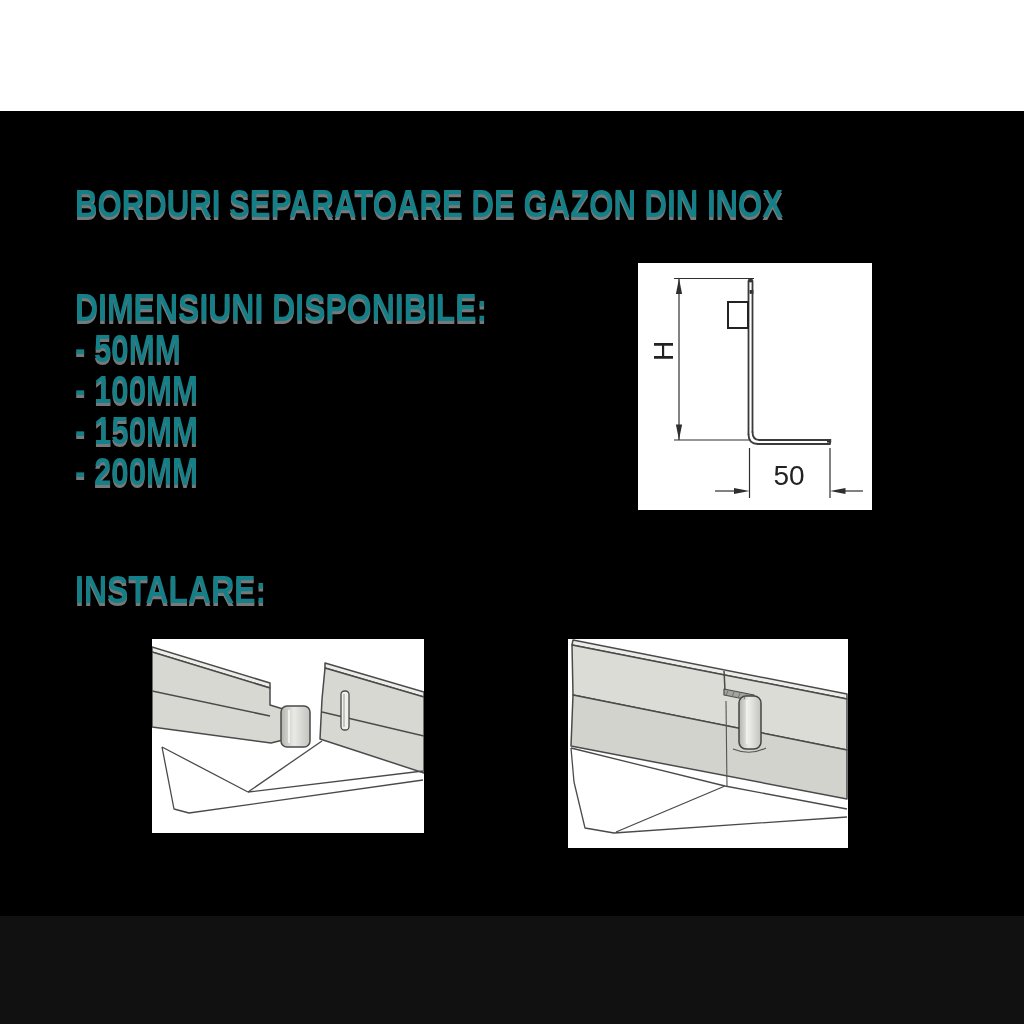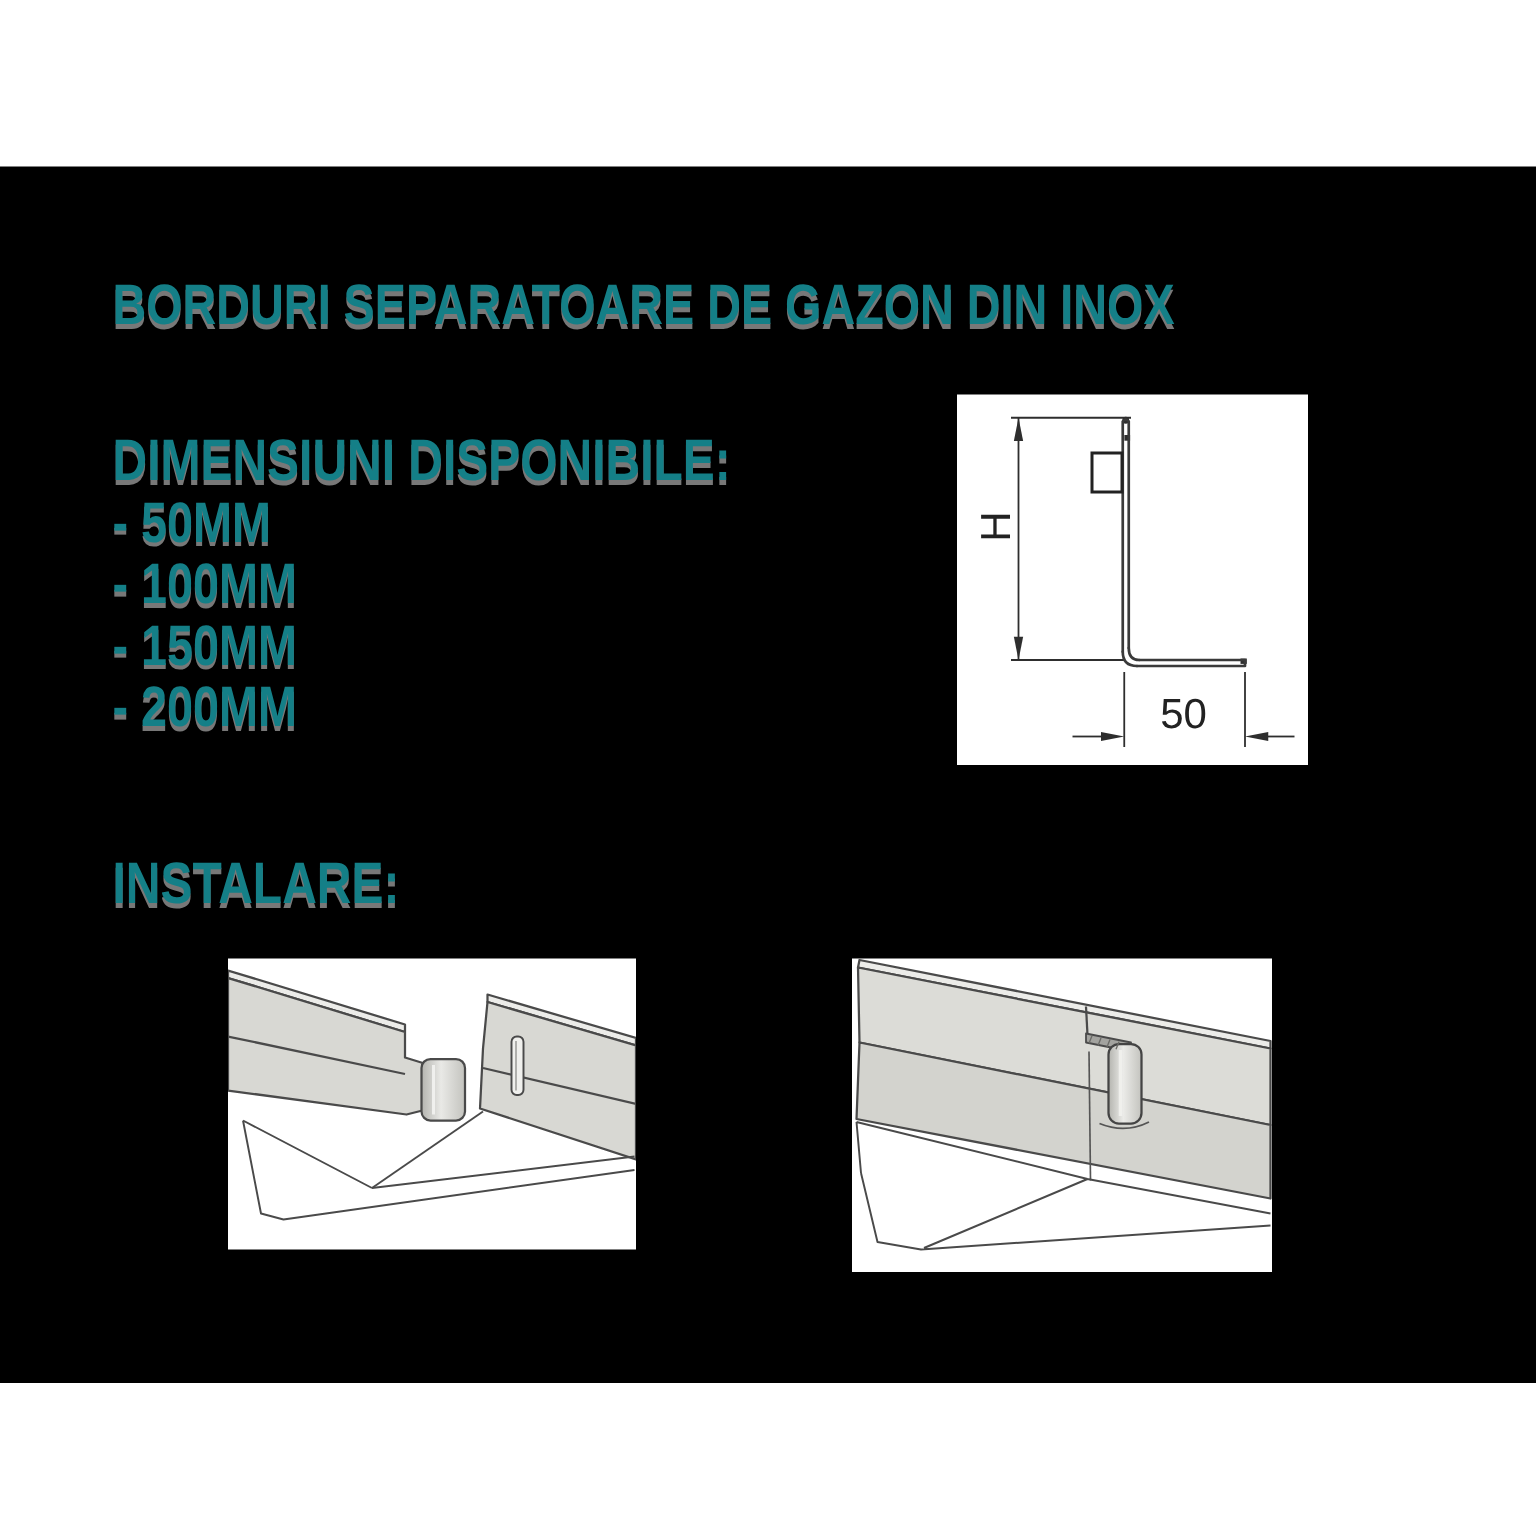--- a/index.html
+++ b/index.html
@@ -1,17 +1,17 @@
 <!DOCTYPE html>
 <html style="--color-accent: #147F87; --color-text_shadow: #787878; --color-background: #000000; --color-letterbox: #FFFFFF; --color-panel: #FFFFFF; --color-line: #2E2E2E; --color-metal_light: #ECECE9; --color-metal_mid: #D8D8D3; --color-metal_dark: #A3A39F;"><head>
 <meta charset="utf-8">
 <style>
   html,body{margin:0;padding:0;background:#111;}
   .canvas{
-    position:relative;width:1024px;height:1024px;margin:0 auto;
+    position:relative;width:1024px;height:916px;margin:0 auto;
     background:var(--color-background,#000);
     overflow:hidden;
     font-family:"Liberation Sans",sans-serif;
   }
   .letterbox{position:absolute;left:0;width:1024px;background:var(--color-letterbox,#fff);}
   .letterbox.top{top:0;height:111px;}
   .letterbox.bottom{top:922px;height:102px;}
 
   .teal{
     position:absolute;

